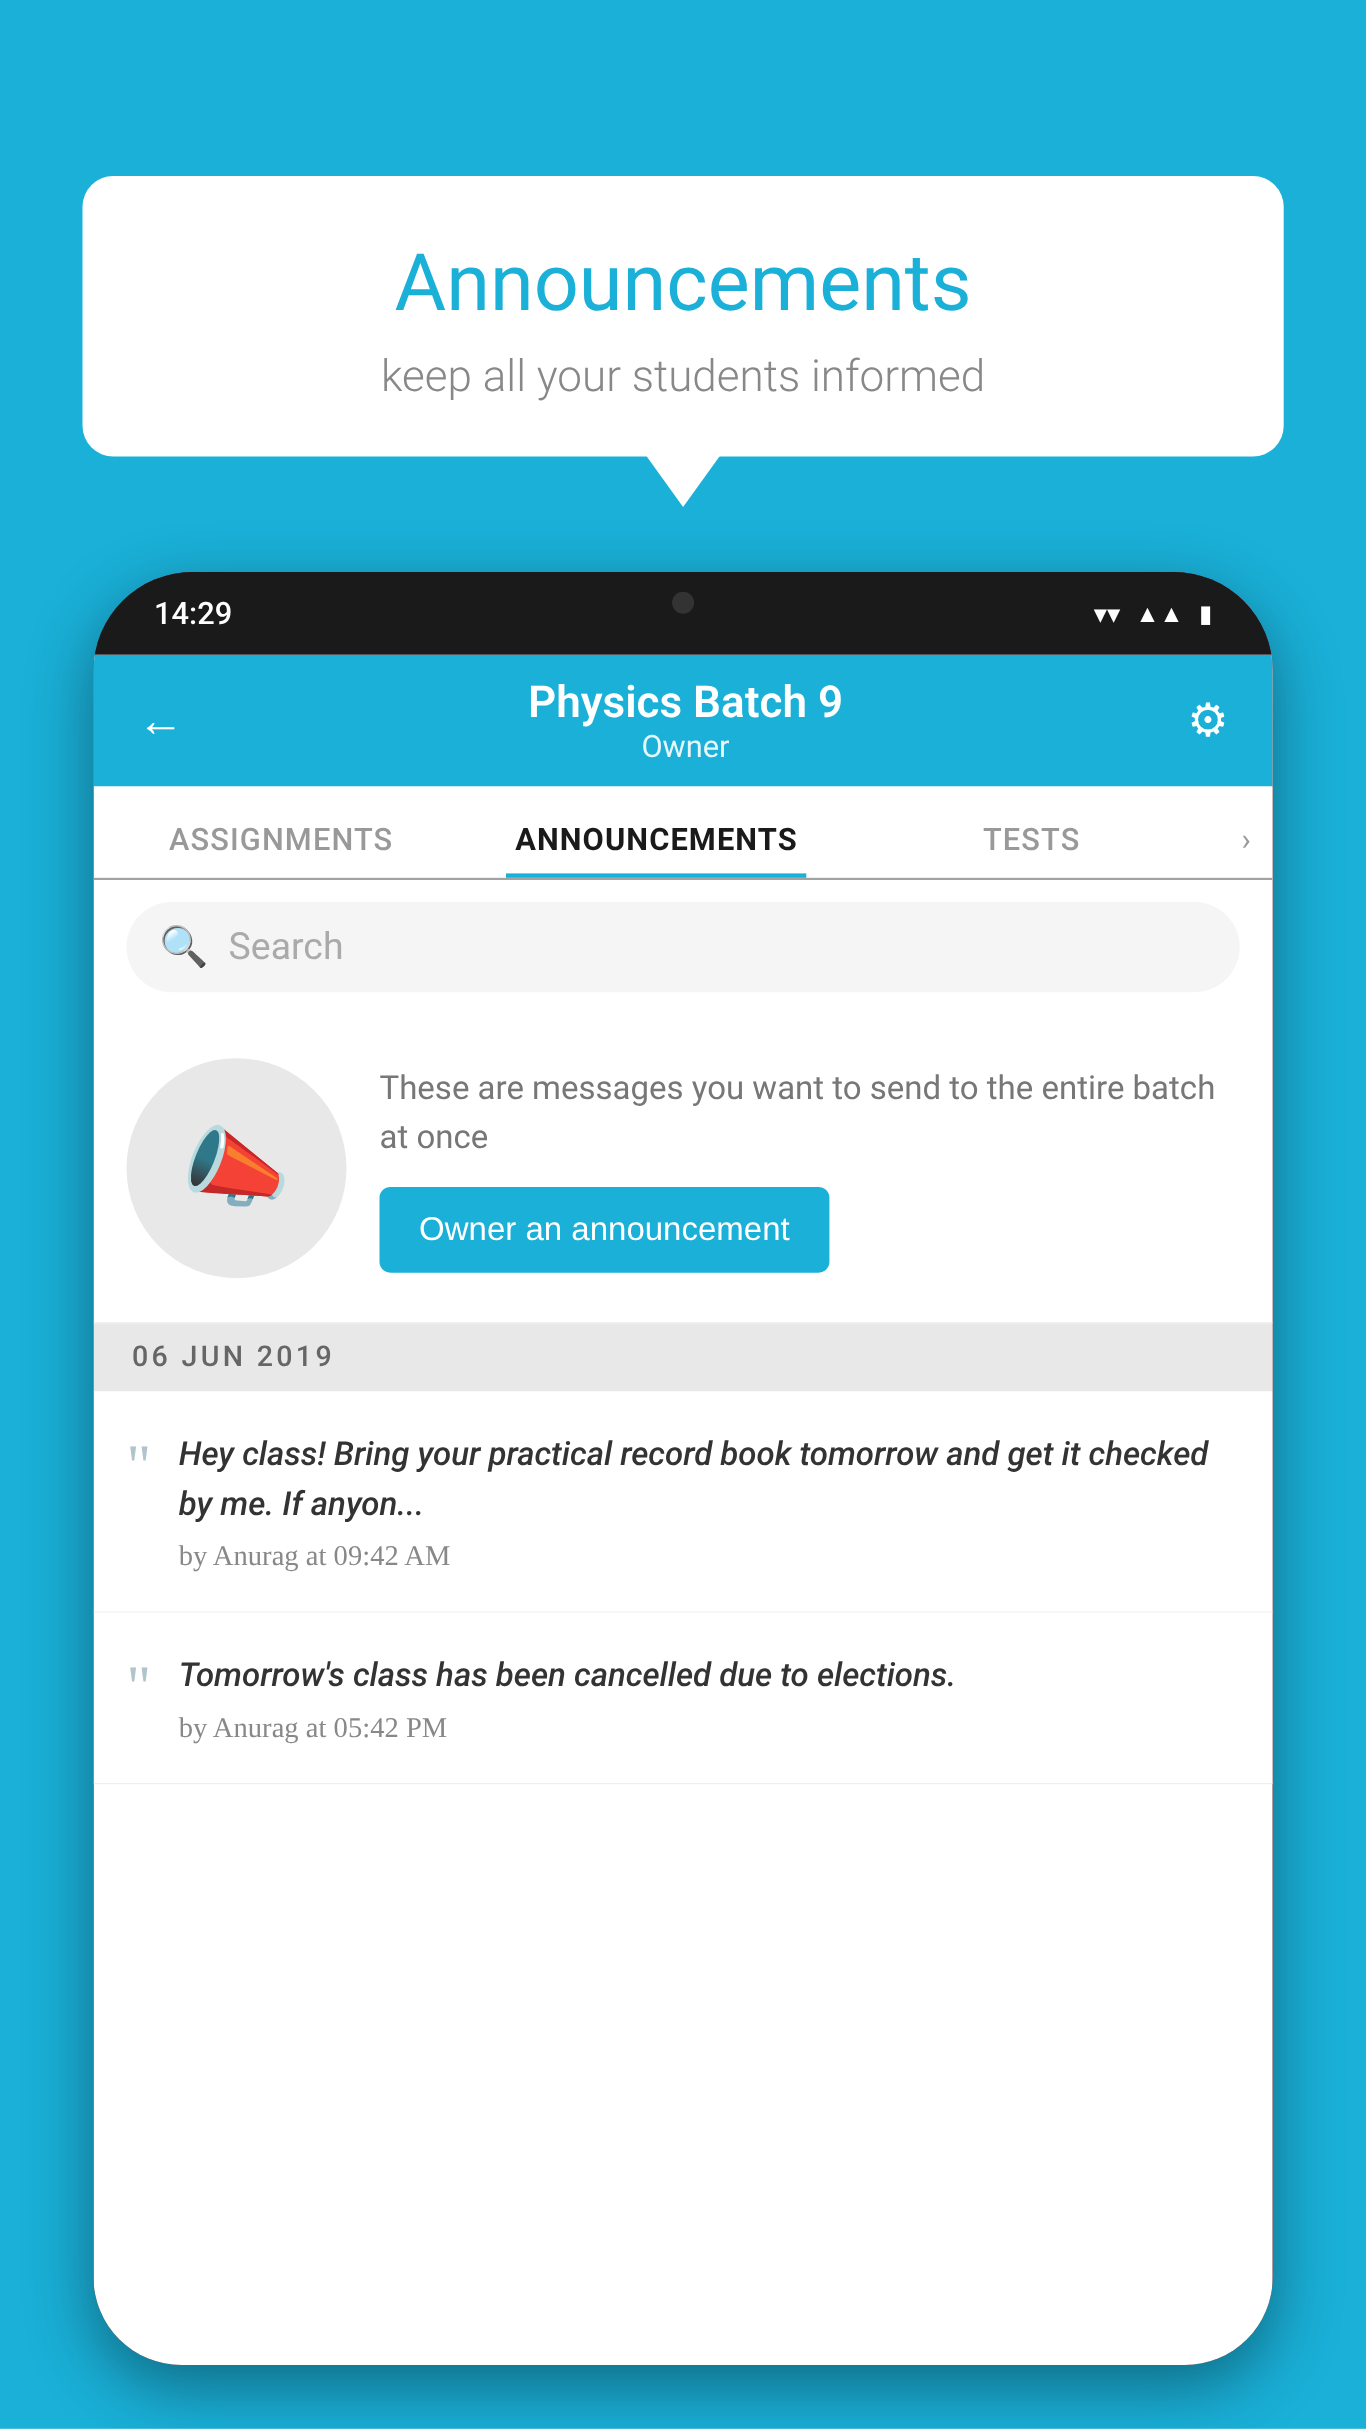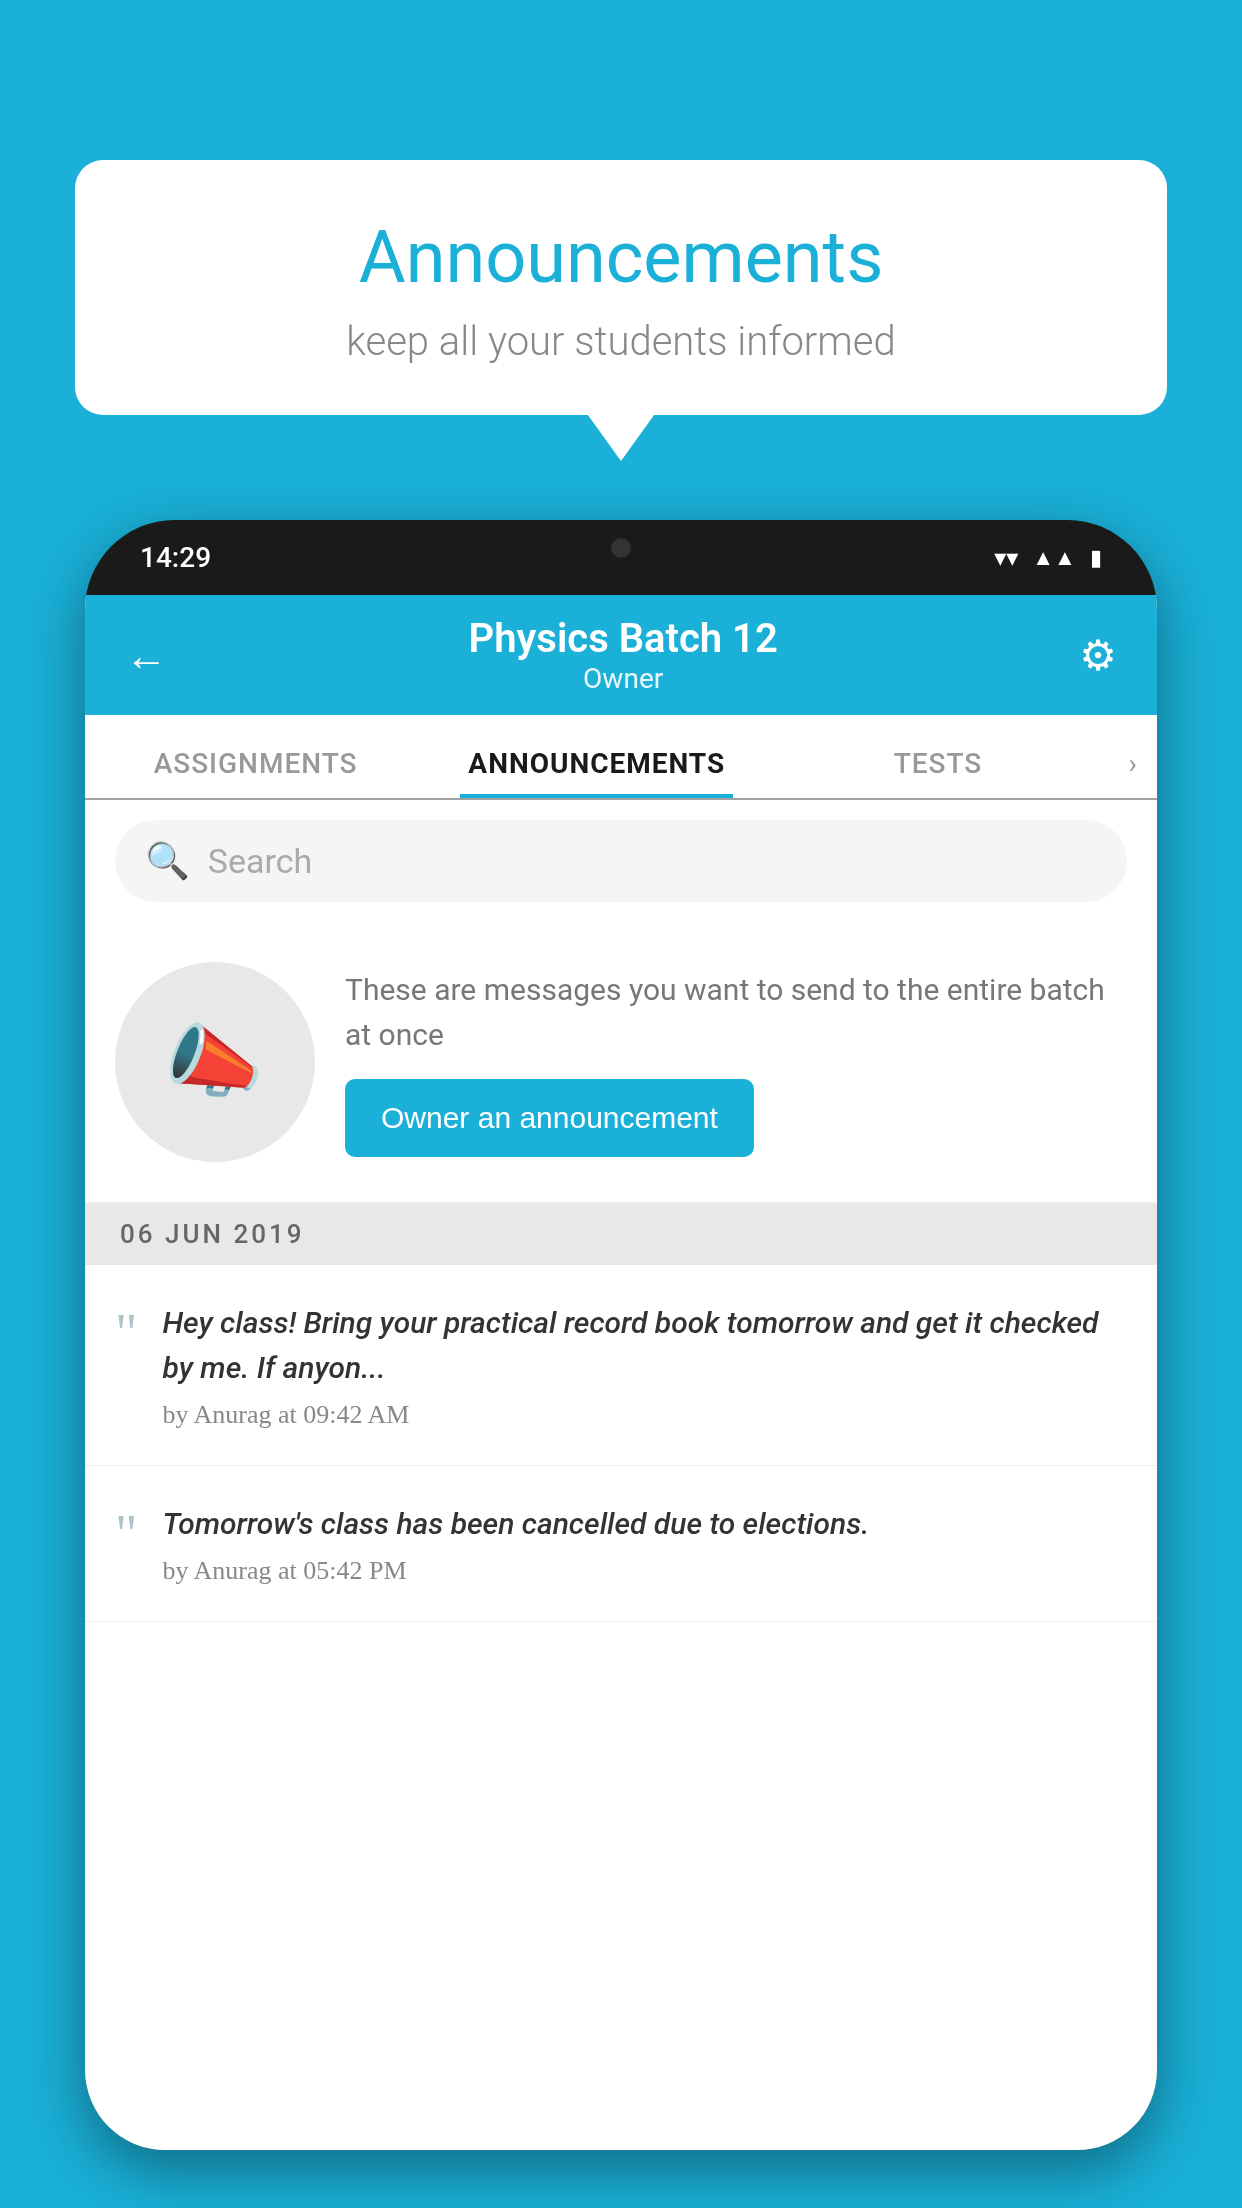--- a/index.html
+++ b/index.html
@@ -61,21 +61,21 @@
     
     .phone-container {
       position: absolute;
       top: 520px;
       left: 85px;
       right: 85px;
       bottom: 0px;
     }
 
     .phone-frame {
-      background: #0f766e;
+      background: #7f1d1d;
       border-radius: 90px 90px 80px 80px;
       padding: 0;
       width: 100%;
       height: 1630px;
       position: relative;
       overflow: hidden;
       box-shadow: 0 20px 60px rgba(0,0,0,0.4);
     }
 
     
@@ -357,21 +357,21 @@
         <span style="color:white;font-size:22px;">▲▲</span>
         <span style="color:white;font-size:22px;">▮</span>
       </div>
     </div>
 
     <div class="app-screen">
 
       <div class="app-header">
         <span class="back-arrow">←</span>
         <div class="header-center">
-          <div class="header-title">Physics Batch 12</div>
+          <div class="header-title">Physics Batch 9</div>
           <div class="header-subtitle">Owner</div>
         </div>
         <span class="settings-icon">⚙</span>
       </div>
 
       <div class="tabs-bar">
         <div class="tab">
           <span>ASSIGNMENTS</span>
         </div>
         <div class="tab active">

